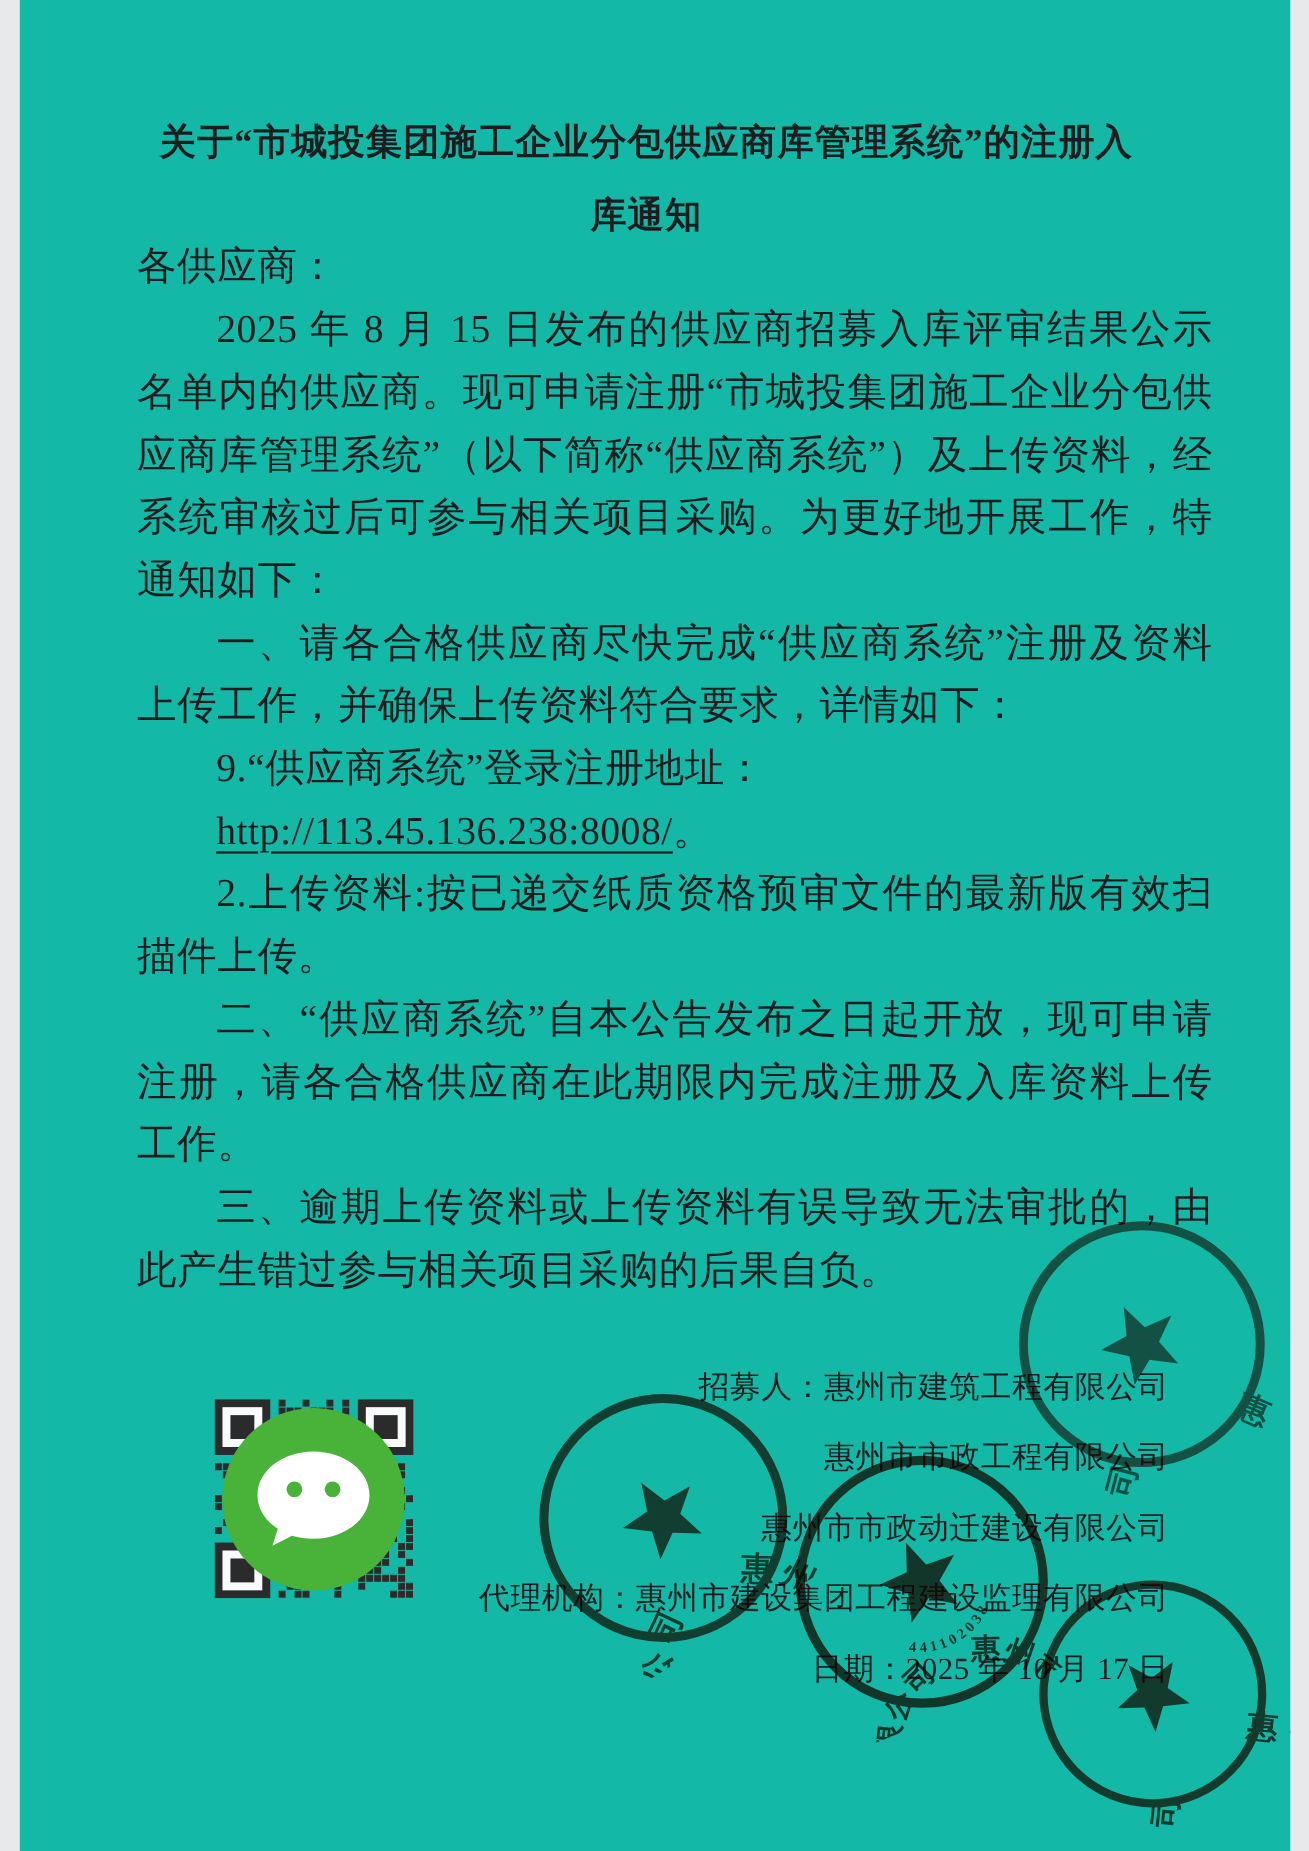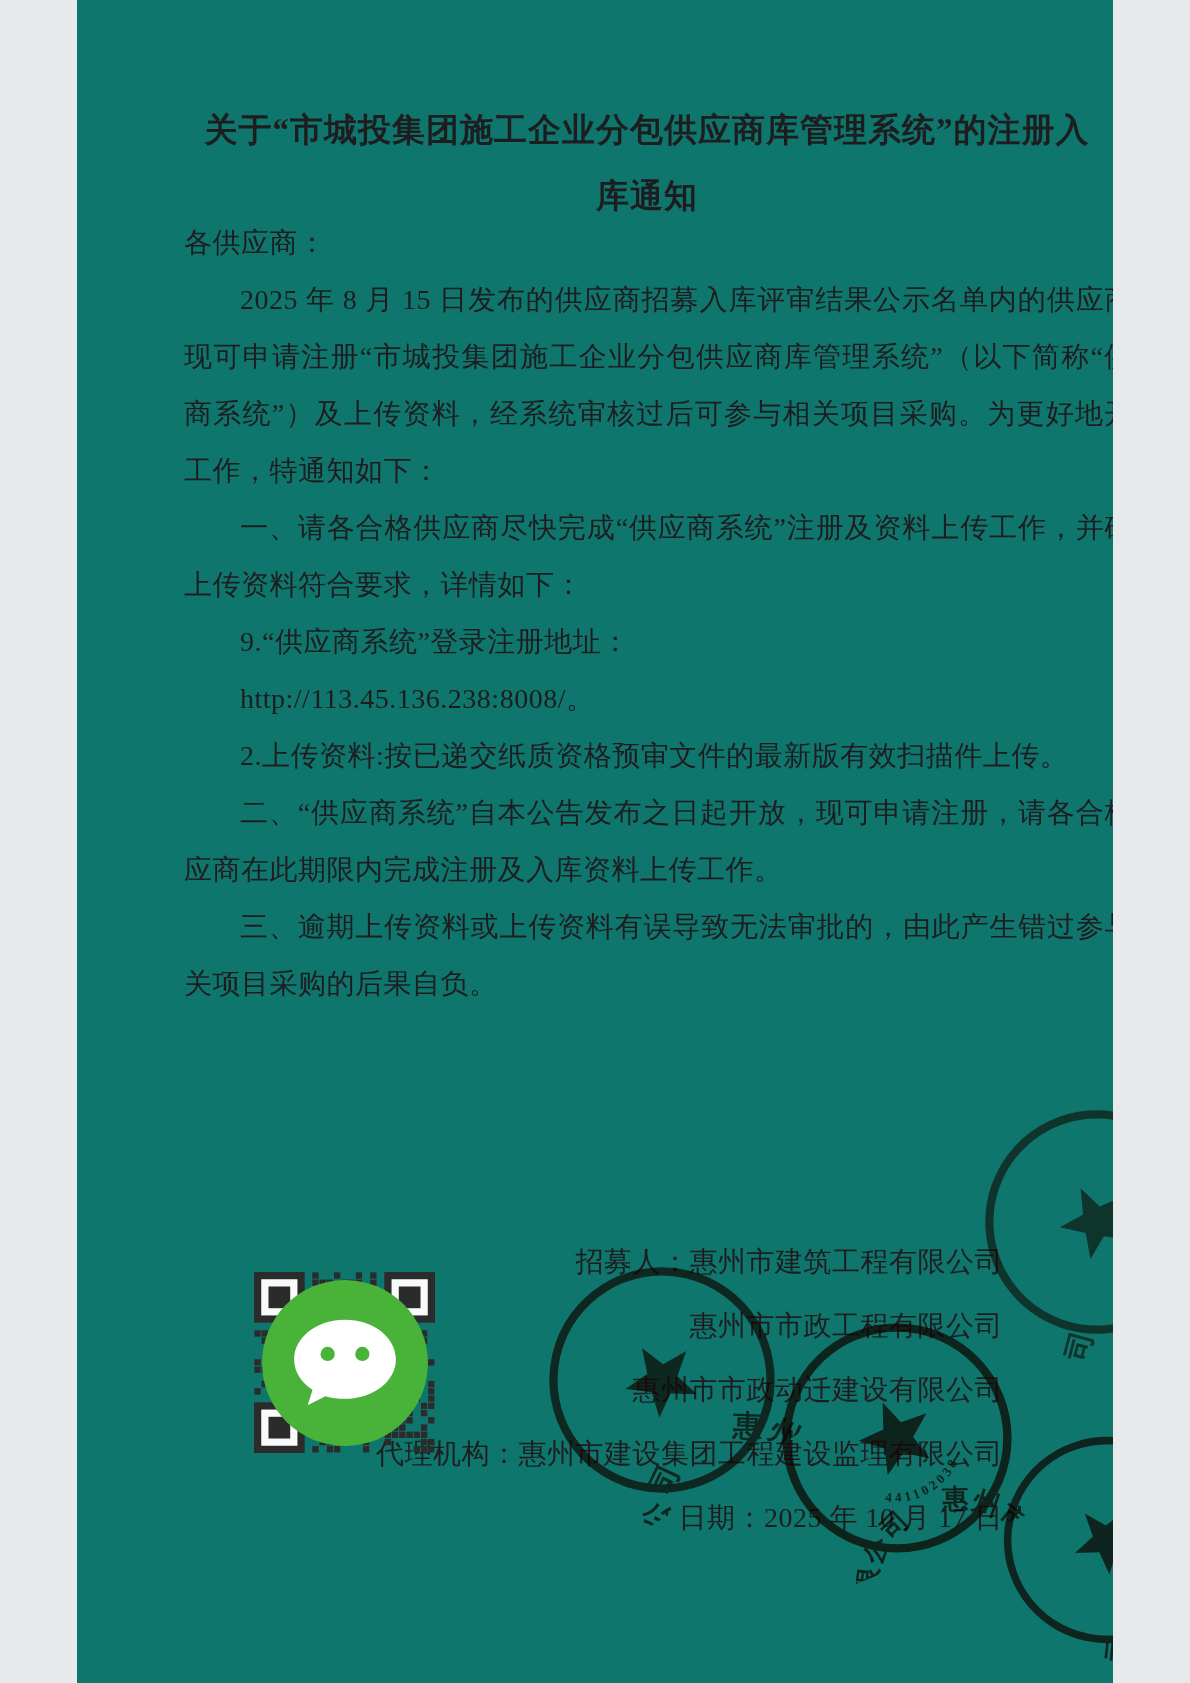--- a/index.html
+++ b/index.html
@@ -1,35 +1,36 @@
 <!DOCTYPE html>
 <html><head>
 <meta charset="utf-8">
 <style>
   html,body{margin:0;padding:0;background:#e8e9eb;}
   .page{
-    position:relative;width:1036px;height:1683px;margin:0 auto;
-    background:#0f766e;overflow:hidden;
+    position:relative;width:1155px;height:1683px;margin:0 auto;
+    background:#14b8a6;overflow:hidden;
     font-family:"Liberation Serif","DejaVu Serif",serif;color:#1d1d20;
   }
   
   .title{
     position:absolute;top:97px;left:10px;width:1120px;
     text-align:center;font-size:33px;font-weight:600;
     line-height:66px;letter-spacing:1px;
   }
   
   .doc-body{
     position:absolute;left:107px;top:214px;width:978px;
-    font-size:28px;line-height:57px;letter-spacing:.5px;
+    font-size:36px;line-height:57px;letter-spacing:.5px;
     text-align:justify;
   }
   .doc-body p{margin:0;padding:0;}
   .indent{text-indent:2em;}
   .url{
+    text-decoration:underline;
     text-underline-offset:7px;
     text-decoration-thickness:2px;
   }
   
   .sig{
     position:absolute;right:110px;top:1230px;
     text-align:right;font-size:28px;line-height:64px;letter-spacing:.5px;
   }
   .sig div{white-space:nowrap;}
   

